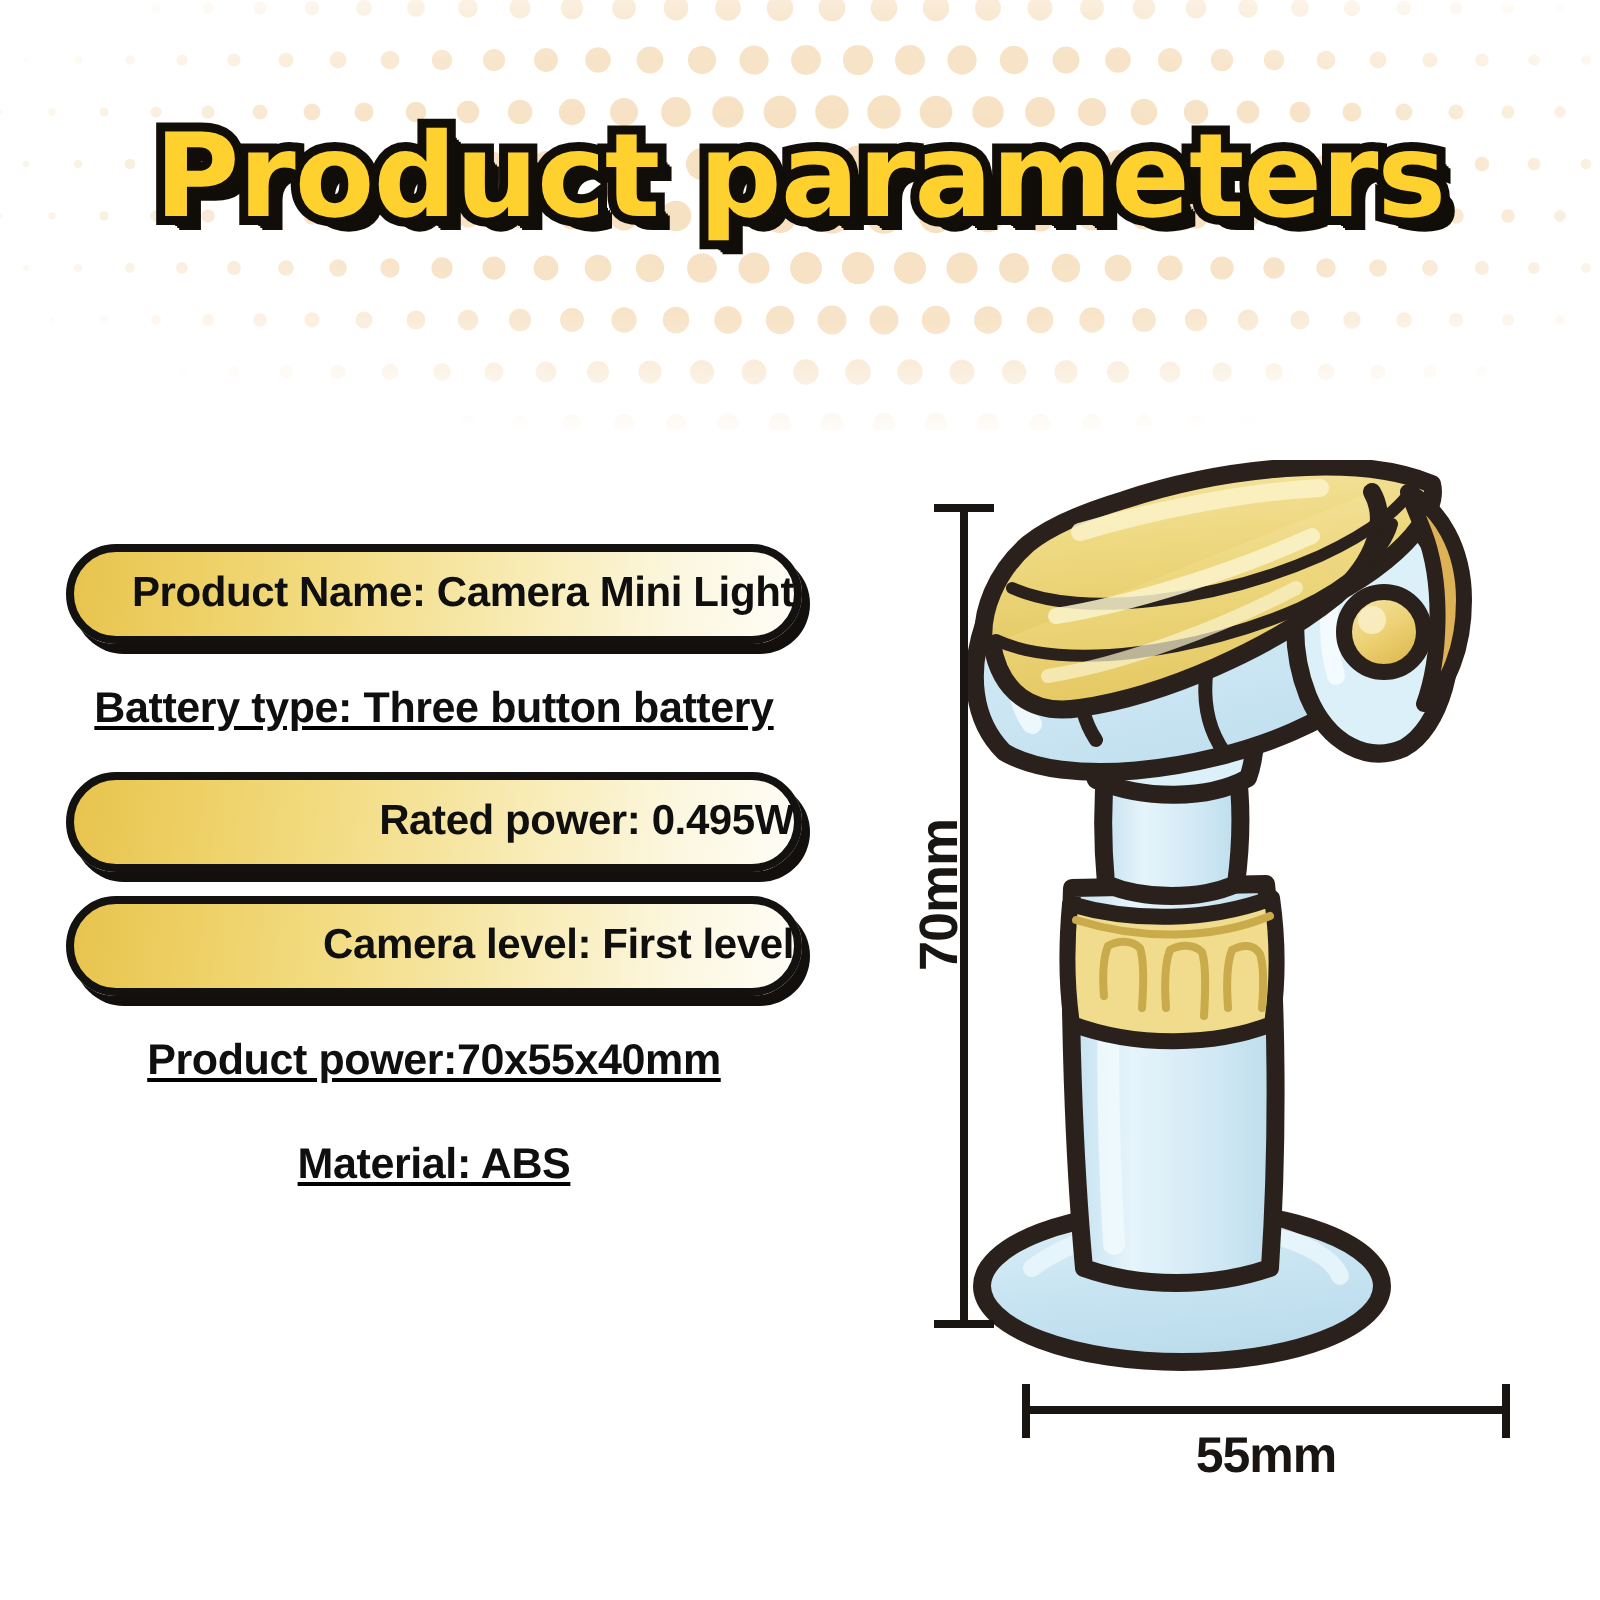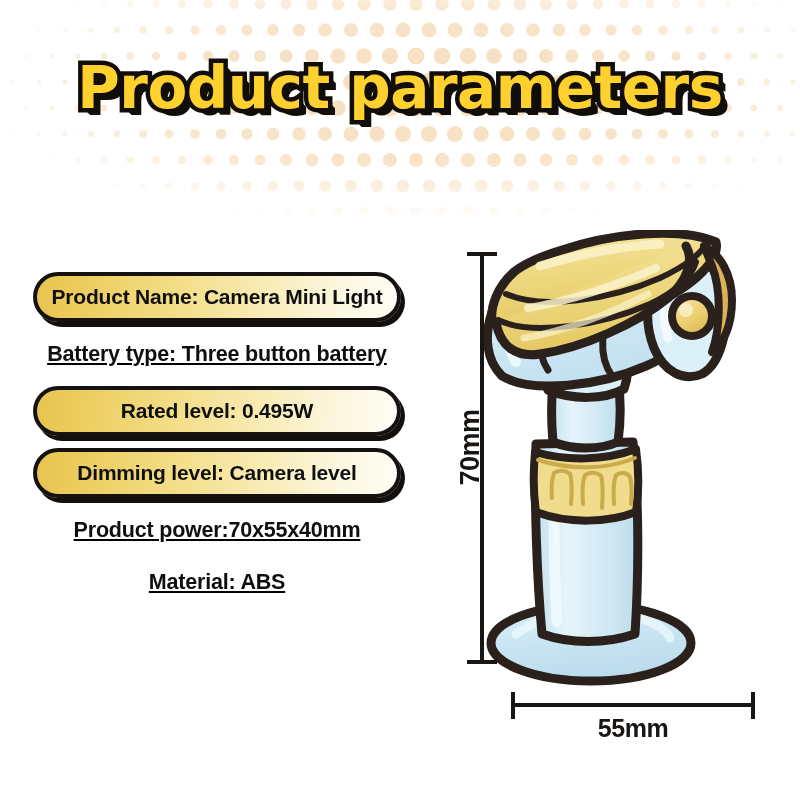--- a/index.html
+++ b/index.html
@@ -76,21 +76,21 @@
     background: linear-gradient(96deg,
         #e8c44e 0%,
         #edcf63 16%,
         #f3dd86 38%,
         #f8ebb4 62%,
         #fcf7e0 84%,
         #fefdf6 100%);
     box-shadow: 4px 5px 0 0 #120f0c;
     display: flex;
     align-items: center;
-    justify-content: center;
+    justify-content: flex-end;
     margin-bottom: 12px;
   }
   .param-row.plain {
     height: 40px;
     display: flex;
     align-items: center;
     justify-content: center;
     margin-bottom: 12px;
     text-decoration: underline;
   }
@@ -530,24 +530,24 @@
   </div>
 
   <div id="params">
       <div class="param-row pill">
         <span class="param-text">Product Name: Camera Mini Light</span>
       </div>
       <div class="param-row plain">
         <span class="param-text">Battery type: Three button battery</span>
       </div>
       <div class="param-row pill">
-        <span class="param-text">Rated level: 0.495W</span>
+        <span class="param-text">Rated power: 0.495W</span>
       </div>
       <div class="param-row pill">
-        <span class="param-text">Dimming level: Camera level</span>
+        <span class="param-text">Camera level: First level</span>
       </div>
       <div class="param-row plain">
         <span class="param-text">Product power:70x55x40mm</span>
       </div>
       <div class="param-row plain">
         <span class="param-text">Material: ABS</span>
       </div>
     </div>
 
   <svg id="illustration" viewBox="0 0 370 530" width="370" height="530">

